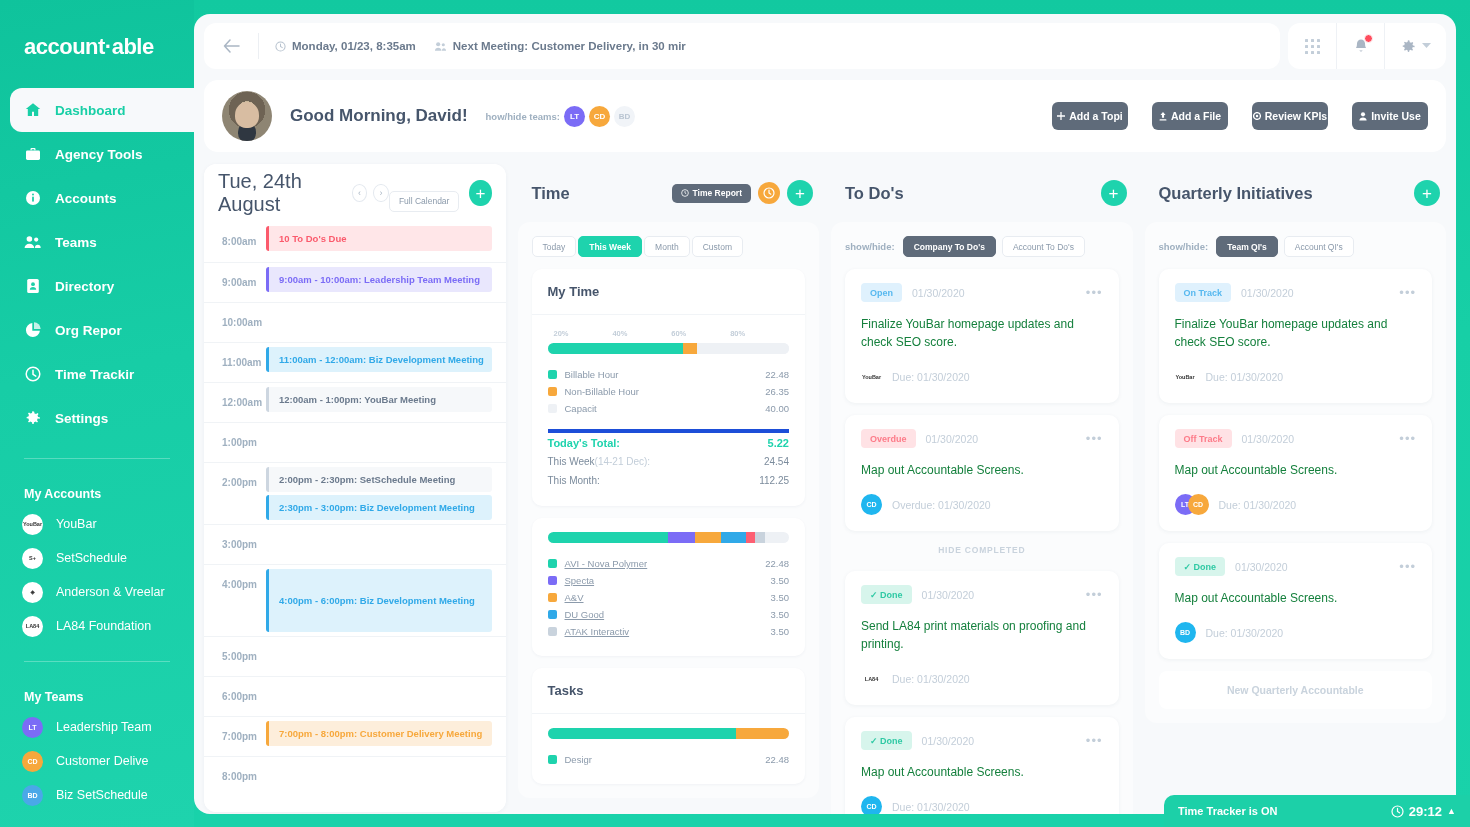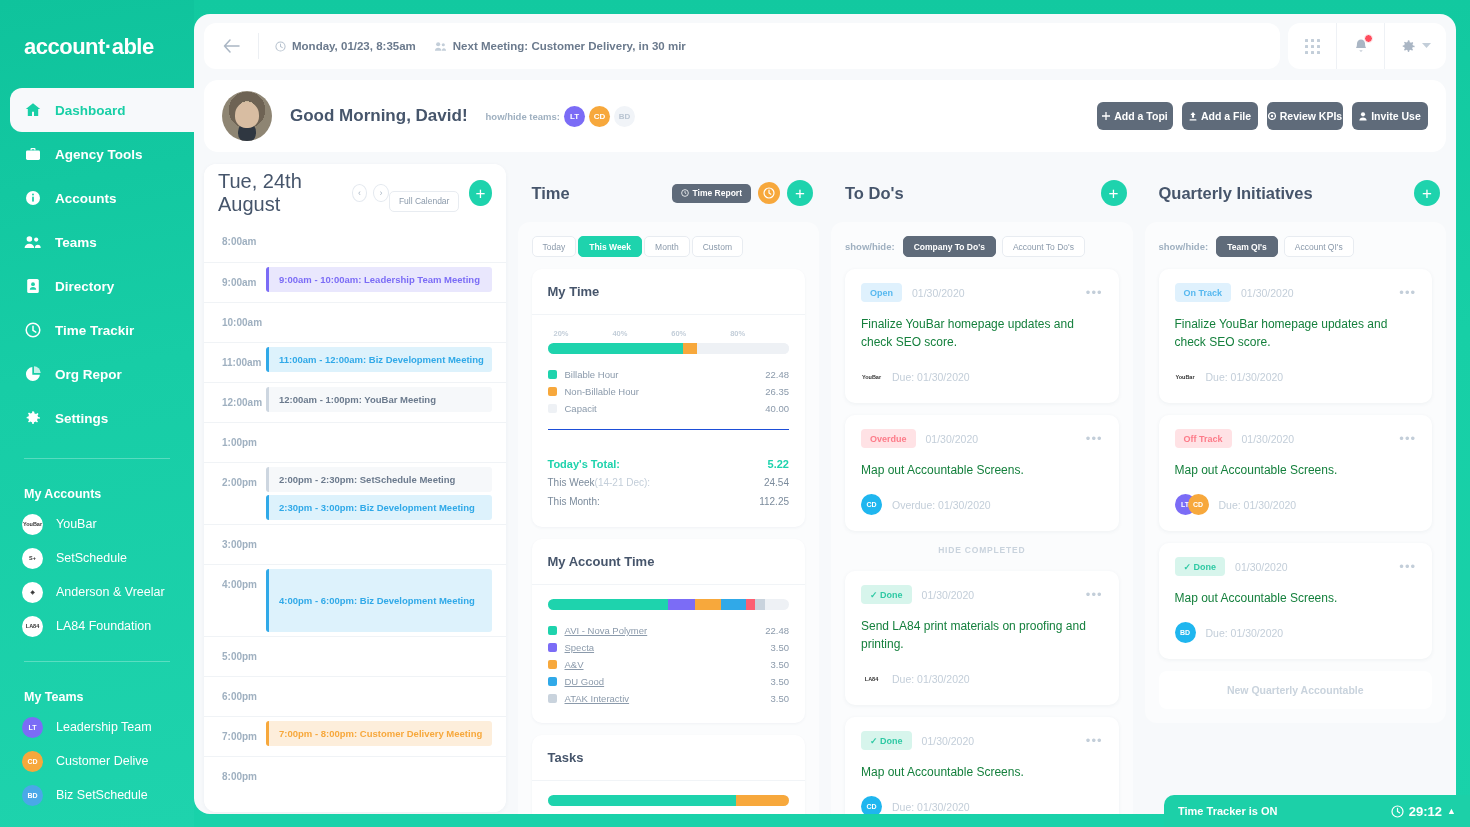--- a/index.html
+++ b/index.html
@@ -59,21 +59,21 @@
   .greet { background:#fff; border-radius:14px; margin: 10px 10px 0 10px; height: 72px; display:flex; align-items:center; padding: 0 18px; }
   .photo { width:50px; height:50px; border-radius:50%; flex:0 0 50px; overflow:hidden;
      background: radial-gradient(circle at 50% 38%, #c9b79a 0 22%, #6e6354 22% 46%, #8e8573 46% 100%); position:relative;}
   .photo:after{ content:""; position:absolute; left:13px; top:11px; width:24px; height:26px; border-radius:50% 50% 45% 45%;
      background:#d8bda2; box-shadow: 0 17px 0 -3px #2f3741; }
   .greet-text { font-size: 17px; font-weight: 700; color:#46556b; margin-left: 18px; }
   .showhide { display:flex; align-items:center; gap:4px; margin-left:18px; font-size:9.5px; color:#9fb0c0; font-weight:600;}
   .team-pill { width:21px; height:21px; border-radius:50%; display:flex;align-items:center;justify-content:center;
      font-size:8px; font-weight:700; color:#fff; }
   .team-pill.off { background:#f1f4f8; color:#b9c5d2; }
-  .greet-actions { margin-left:auto; display:flex; gap:9px; }
+  .greet-actions { margin-left:auto; display:flex; gap:24px; }
   .btn-dark { background:#5f6b7a; color:#fff; border-radius:6px; height:28px; width: 76px;
      font-size:10.5px; font-weight:700; display:flex; align-items:center; justify-content:center; gap:4px; overflow:hidden; white-space:nowrap;}
 
   
   .cols { display:flex; gap: 12px; padding: 12px 10px 0 10px; height: 648px; }
   .col { flex:1; min-width:0; }
   .col-head { display:flex; align-items:center; height: 58px; padding: 0 6px 0 14px; }
   .col-title { font-size: 16.5px; font-weight: 700; color:#46556b; }
   .plus-btn { width:26px; height:26px; border-radius:50%; background:#1ed3ad; color:#fff;
      display:flex; align-items:center; justify-content:center; font-size:17px; font-weight:400; margin-left:auto; line-height:1;}
@@ -109,21 +109,21 @@
   .subcard .body { padding: 14px 16px 16px 16px; }
   .ticks { display:flex; font-size:7.5px; color:#c3ced9; font-weight:700; padding-left:6px; margin-bottom:5px;}
   .ticks span { flex:1; }
   .bar { height:11px; border-radius:6px; background:#eef1f5; display:flex; overflow:hidden; }
   .bar i { display:block; height:100%; }
   .legend { margin-top: 12px; }
   .leg-row { display:flex; align-items:center; font-size:9.5px; color:#8b9aab; height:17px; }
   .swatch { width:9px;height:9px;border-radius:2px; margin-right:8px; flex:0 0 9px;}
   .leg-val { margin-left:auto; color:#8b9aab; }
   .leg-row a { color:#8b9aab; text-decoration: underline; }
-  .totals { border-top:1px solid #1d4ed8; margin-top:12px; padding-top:24px; }
+  .totals { border-top:4px solid #1d4ed8; margin-top:12px; padding-top:0; }
   .tot-row { display:flex; font-size:10px; color:#7b8b9c; height:19px; align-items:center;}
   .tot-row.hi { color:#1ed3ad; font-weight:700; font-size:11px; }
   .tot-row .v { margin-left:auto; }
   .muted { color:#c3ced9; font-weight:400; }
 
   
   .tcard { background:#fff; border-radius:10px; padding: 14px 16px 16px 16px; margin-top:12px; box-shadow:0 1px 4px rgba(40,60,90,.06); }
   .tcard-top { display:flex; align-items:center; }
   .status { border-radius:4px; height:19px; padding:0 9px; font-size:9px; font-weight:700; display:flex;align-items:center;}
   .st-open { background:#dff1fd; color:#57b8ef; }
@@ -201,34 +201,34 @@
               <rect x="2.2" y="1" width="11.6" height="14" rx="1.6"></rect>
               <circle cx="8" cy="6.2" r="1.9" fill="#1ecfa8"></circle>
               <path d="M4.8 11.8c0-1.8 1.5-2.8 3.2-2.8s3.2 1 3.2 2.8z" fill="#1ecfa8"></path>
             </svg>
           </span>
     <span>Directory</span>
   </div>
         <div class="nav-item">
     <span class="ico">
             <svg width="16" height="16" viewBox="0 0 16 16">
+              <path d="M7.3 1.1A7 7 0 1 0 14.9 8.7H7.3z"></path>
+              <path d="M9 0.2V6.9h6.7A7 7 0 0 0 9 .2z" opacity=".75"></path>
+            </svg>
+          </span>
+    <span>Org Repor</span>
+  </div>
+        <div class="nav-item">
+    <span class="ico">
+            <svg width="16" height="16" viewBox="0 0 16 16">
               <circle cx="8" cy="8" r="6.8" fill="none" stroke="currentColor" stroke-width="1.5"></circle>
               <path d="M8 4.2V8.3l2.8 1.8" stroke="currentColor" stroke-width="1.5" fill="none" stroke-linecap="round"></path>
             </svg>
           </span>
     <span>Time Trackir</span>
-  </div>
-        <div class="nav-item">
-    <span class="ico">
-            <svg width="16" height="16" viewBox="0 0 16 16">
-              <path d="M7.3 1.1A7 7 0 1 0 14.9 8.7H7.3z"></path>
-              <path d="M9 0.2V6.9h6.7A7 7 0 0 0 9 .2z" opacity=".75"></path>
-            </svg>
-          </span>
-    <span>Org Repor</span>
   </div>
         <div class="nav-item">
     <span class="ico">
             <svg width="16" height="16" viewBox="0 0 16 16">
               <path d="M8 5.2A2.8 2.8 0 1 0 8 10.8 2.8 2.8 0 0 0 8 5.2zm6.8 3.5.1-.7-.1-.7-1.7-.3a5.2 5.2 0 0 0-.6-1.6l1-1.4-1-1-1.4 1a5.2 5.2 0 0 0-1.6-.6l-.3-1.7L8 1.2l-.7.1-.3 1.7a5.2 5.2 0 0 0-1.6.6l-1.4-1-1 1 1 1.4a5.2 5.2 0 0 0-.6 1.6l-1.7.3-.1.7.1.7 1.7.3c.1.6.3 1.1.6 1.6l-1 1.4 1 1 1.4-1c.5.3 1 .5 1.6.6l.3 1.7.7.1.7-.1.3-1.7c.6-.1 1.1-.3 1.6-.6l1.4 1 1-1-1-1.4c.3-.5.5-1 .6-1.6z"></path>
             </svg>
           </span>
     <span>Settings</span>
   </div>
       </nav>
@@ -391,20 +391,23 @@
             <div class="cal-head">
               <span class="cal-title">Tue, 24th August</span>
               <span class="arrow-btn">‹</span>
               <span class="arrow-btn">›</span>
               <span class="full-cal">Full Calendar</span>
               <span class="plus-btn" style="margin-left:10px">+</span>
             </div>
             <div class="cal-body" id="calBody">
                 <div class="slot">
     <div class="slot-label">8:00am</div>
+    <div class="slot-events">
+                    <div class="event" style="background:#ffe6e8;border-left-color:#fb5a6c;color:#fb5a6c;">10 To Do's Due</div>
+                  </div>
   </div>
                 <div class="slot">
     <div class="slot-label">9:00am</div>
     <div class="slot-events">
                     <div class="event" style="background:#e9e7fd;border-left-color:#7b6cf6;color:#7b6cf6;">9:00am - 10:00am: Leadership Team Meeting</div>
                   </div>
   </div>
                 <div class="slot">
     <div class="slot-label">10:00am</div>
     <div class="slot-events"></div>
@@ -535,21 +538,20 @@
                     <div class="tot-row">
     <span>This Month:</span>
     <span class="muted"></span>
     <span class="v">112.25</span>
   </div>
                   </div>
               </div>
             </div>
 
             <div class="subcard">
-              <h4>My Account Time</h4>
               <div class="body">
                 <div class="bar" id="acctBar">
                     <i style="width:50%;background:#1ed3ad"></i>
                     <i style="width:11%;background:#7b6cf6"></i>
                     <i style="width:11%;background:#f7a83c"></i>
                     <i style="width:10%;background:#30a9e8"></i>
                     <i style="width:4%;background:#fd5f72"></i>
                     <i style="width:4%;background:#c9d3dd"></i>
                   </div>
                 <div class="legend" id="acctLegend">

